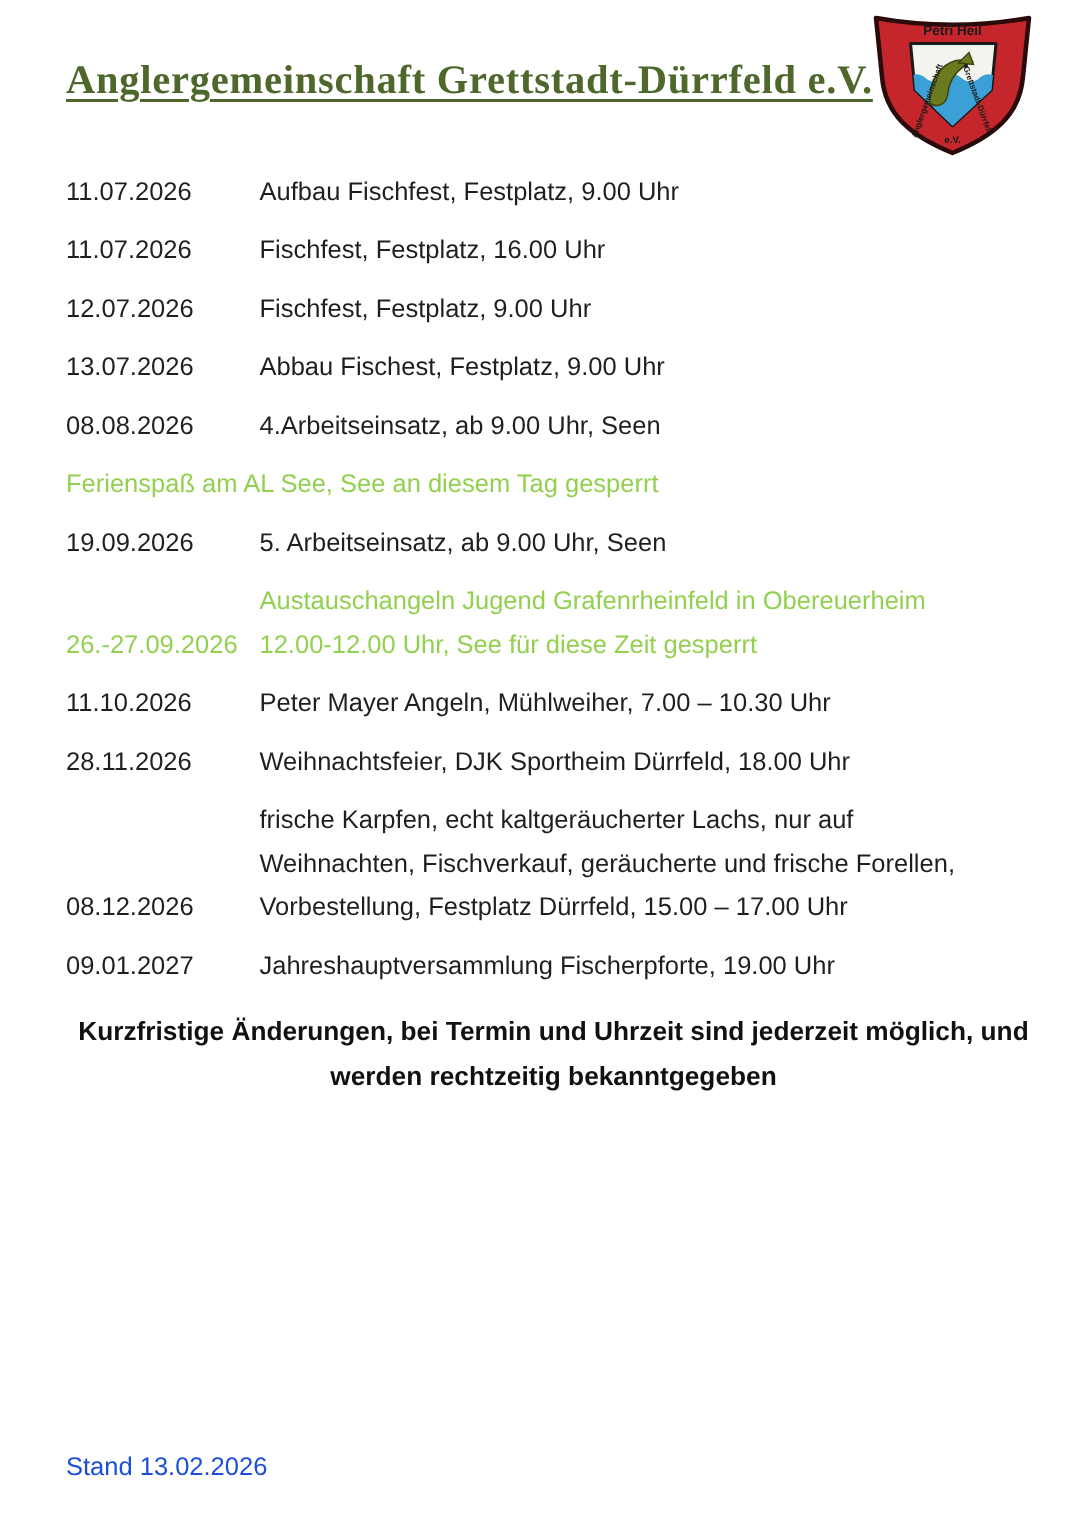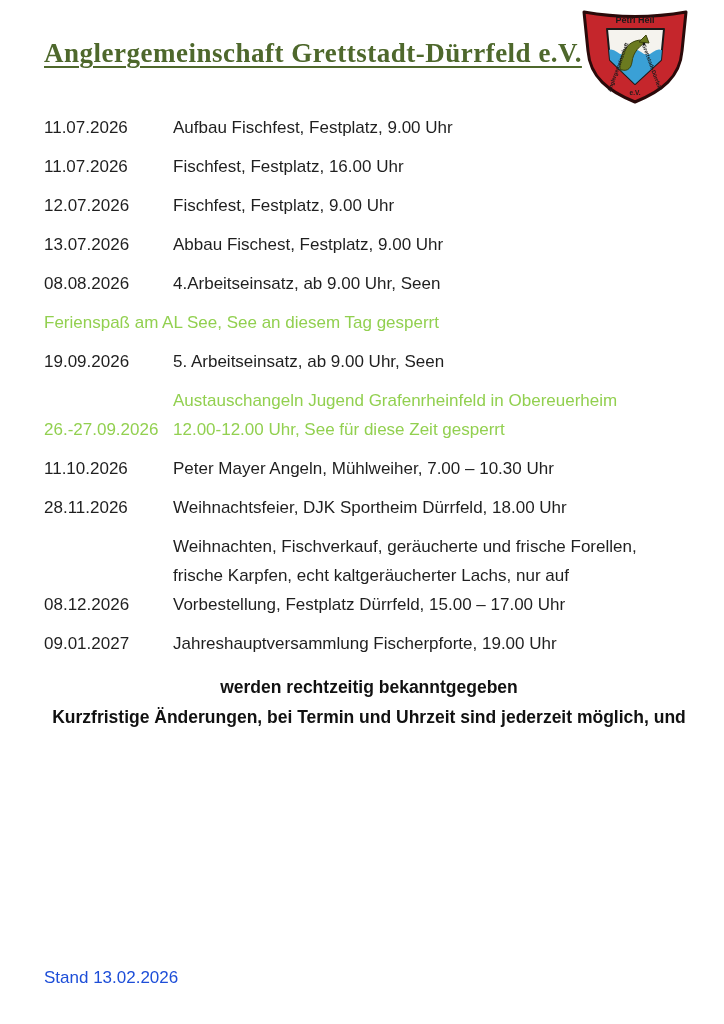--- a/index.html
+++ b/index.html
@@ -162,34 +162,34 @@
   <div class="row">
     <div class="date">28.11.2026</div>
     <div class="desc">
           <div>Weihnachtsfeier, DJK Sportheim Dürrfeld, 18.00 Uhr</div>
         </div>
   </div>
 
   <div class="row">
     <div class="date">08.12.2026</div>
     <div class="desc">
+          <div>frische Karpfen, echt kaltgeräucherter Lachs, nur auf</div>
           <div>Weihnachten, Fischverkauf, geräucherte und frische Forellen,</div>
-          <div>frische Karpfen, echt kaltgeräucherter Lachs, nur auf</div>
           <div>Vorbestellung, Festplatz Dürrfeld, 15.00 – 17.00 Uhr</div>
         </div>
   </div>
 
   <div class="row">
     <div class="date">09.01.2027</div>
     <div class="desc">
           <div>Jahreshauptversammlung Fischerpforte, 19.00 Uhr</div>
         </div>
   </div>
 </div>
 
   <div class="notice">
+    <div>Kurzfristige Änderungen, bei Termin und Uhrzeit sind jederzeit möglich, und</div>
     <div>werden rechtzeitig bekanntgegeben</div>
-    <div>Kurzfristige Änderungen, bei Termin und Uhrzeit sind jederzeit möglich, und</div>
   </div>
 
   <div class="stand">Stand 13.02.2026</div>
 
 </div>
 
 </body></html>

